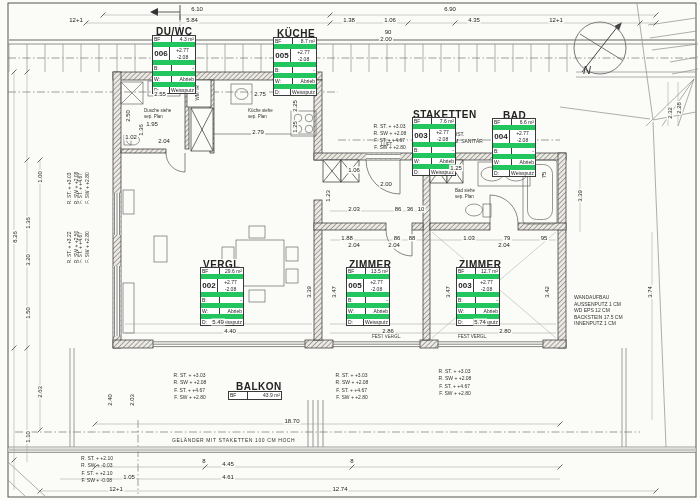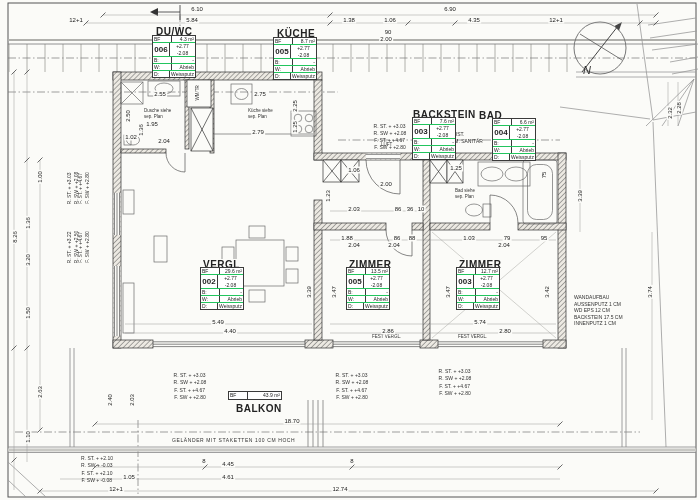--- a/index.html
+++ b/index.html
@@ -6,21 +6,21 @@
   #page{position:relative;width:700px;height:500px;background:#fbfbf8;overflow:hidden;
         font-family:"Liberation Sans",sans-serif;color:#222;}
   #draw{position:absolute;left:0;top:0;}
   .dim{position:absolute;font-size:6px;line-height:7px;background:#fbfbf8;padding:0 1px;
        white-space:nowrap;color:#1d1d1d;}
   .enote{position:absolute;font-size:5px;line-height:6.5px;white-space:nowrap;color:#333;}
   .room-label{position:absolute;font-weight:bold;font-size:10px;letter-spacing:.5px;
        white-space:nowrap;background:#fbfbf8;padding:0 1px;}
   .stamp{position:absolute;width:42px;border:1px solid #3a3a3a;background:#fff;
        font-size:5px;line-height:6px;color:#1d1d1d;}
-  .stamp .row{display:flex;border-bottom:1px solid #22c55e;}
+  .stamp .row{display:flex;border-bottom:5px solid #22c55e;}
   .stamp .row:last-child{border-bottom:none;}
   .stamp .k{width:38%;border-right:1px solid #3a3a3a;padding:0 1px;}
   .stamp .ar{flex:1;text-align:right;padding:0 1px;}
   .stamp .nr{width:38%;border-right:1px solid #3a3a3a;font-size:8px;font-weight:bold;
        text-align:center;line-height:13px;}
   .stamp .lv{flex:1;text-align:center;}
   .stamp .lv i{display:block;font-style:normal;line-height:6.5px;}
   .note{position:absolute;font-size:5px;line-height:6.5px;white-space:nowrap;color:#333;
        background:transparent;}
   .note.tiny{font-size:4.5px;line-height:5.5px;}
@@ -269,21 +269,21 @@
         <line x1="202.5" y1="469.5" x2="207.5" y2="464.5"></line>
       <line x1="349.5" y1="469.5" x2="354.5" y2="464.5"></line>
         <line x1="557.5" y1="469.5" x2="562.5" y2="464.5"></line>
       <line x1="37.5" y1="493.5" x2="42.5" y2="488.5"></line>
         <line x1="653.5" y1="493.5" x2="658.5" y2="488.5"></line>
     </g>
   </svg>
 
   <div class="nlabel" style="left:583px;top:64px">N</div>
 
-  <div class="room-label" style="left:235px;top:403px">BALKON</div>
+  <div class="room-label" style="left:235px;top:381px">BALKON</div>
   <div class="balkon-box" style="left:228px;top:391px">
     <span class="k">BF</span>
     <span class="ar">43.9 m²</span>
   </div>
 
   <div class="note" style="left:172px;top:437px;letter-spacing:.6px">GELÄNDER MIT STAKETTEN 100 CM HOCH</div>
   <div class="note" style="left:574px;top:294px">
     <div>WANDAUFBAU</div>
     <div>AUSSENPUTZ 1 CM</div>
     <div>WD EPS 12 CM</div>
@@ -364,21 +364,21 @@
             <span class="ar">Abrieb</span>
           </div>
       <div class="row">
             <span class="k">D:</span>
             <span class="ar">Weissputz</span>
           </div>
     </div>
   </div>
 
   <div>
-    <div class="room-label" style="left: 412px; top: 109px;">BACKSTEIN</div>
+    <div class="room-label" style="left: 412px; top: 109px;">STAKETTEN</div>
     <div class="stamp" style="left: 412px; top: 117px;">
       <div class="row">
             <span class="k">BF</span>
             <span class="ar">7.6 m²</span>
           </div>
       <div class="row">
             <span class="nr">003</span>
             <span class="lv">
               <i>+2.77</i>
               <i>-2.08</i>
@@ -393,21 +393,21 @@
             <span class="ar">Abrieb</span>
           </div>
       <div class="row">
             <span class="k">D:</span>
             <span class="ar">Weissputz</span>
           </div>
     </div>
   </div>
 
   <div>
-    <div class="room-label" style="left: 478px; top: 110px;">BAD</div>
+    <div class="room-label" style="left: 502px; top: 110px;">BAD</div>
     <div class="stamp" style="left: 492px; top: 118px;">
       <div class="row">
             <span class="k">BF</span>
             <span class="ar">6.6 m²</span>
           </div>
       <div class="row">
             <span class="nr">004</span>
             <span class="lv">
               <i>+2.77</i>
               <i>-2.08</i>

